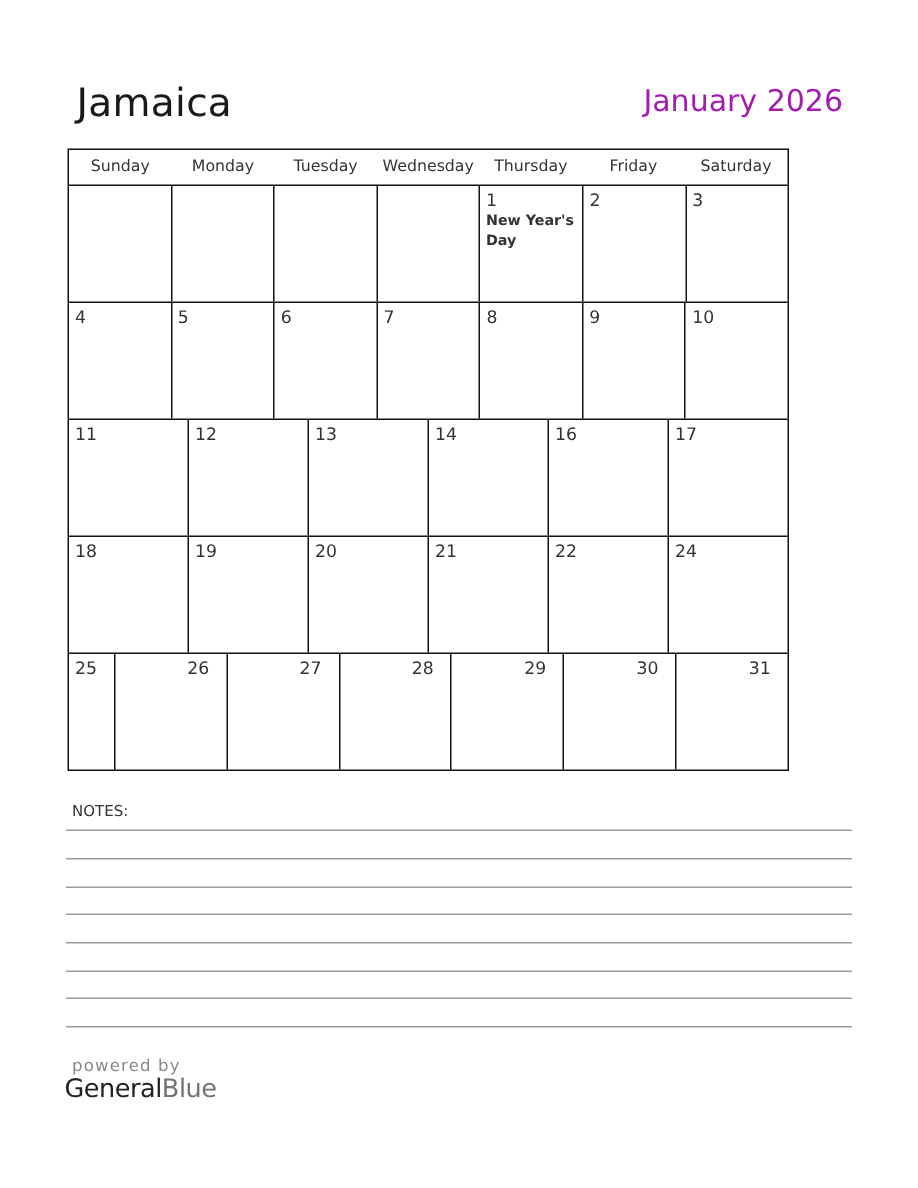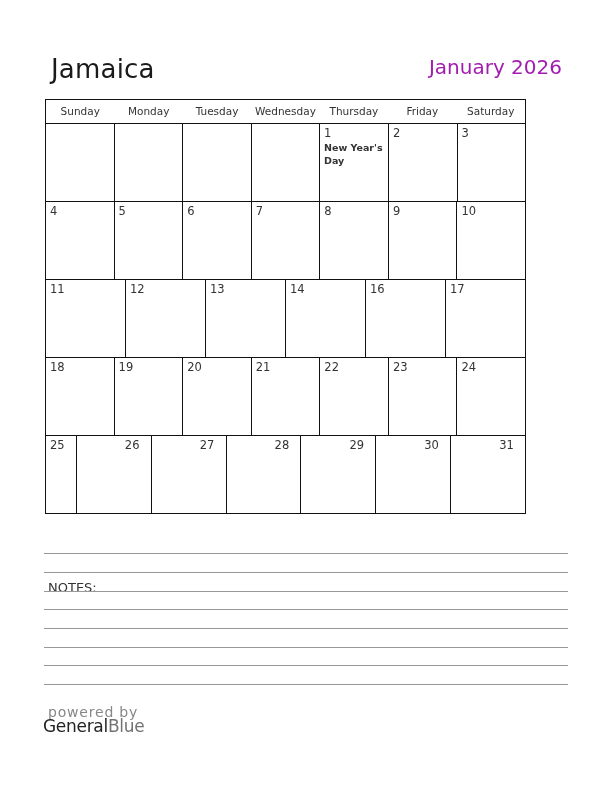--- a/index.html
+++ b/index.html
@@ -31,28 +31,28 @@
     }
     .week-row:last-child { border-bottom: none; height: 77px; gap: 44px; }
     .day-cell {
       flex: 1; border-right: 1.3px solid #111; box-sizing: border-box;
       padding: 2px 4px; position: relative;
     }
     .day-cell:last-child { border-right: none; }
     .day-num { font-size: 11.5px; color: #333; line-height: 14px; display: block; }
     .holiday { font-size: 9.5px; color: #333; line-height: 13px; display: block; margin-top: 1px; }
     .notes-label {
-      position: absolute; left: 48px; top: 536px; font-size: 13px; color: #333; margin-top: 44px;
+      position: absolute; left: 48px; top: 536px; font-size: 10px; color: #333;
     }
     .note-line {
       position: absolute; left: 44px; width: 524px; height: 0;
       border-top: 1.2px solid #999;
     }
     .powered {
-      position: absolute; left: 48px; top: 704px; font-size: 14px; color: #888; letter-spacing: 0.8px;
+      position: absolute; left: 48px; top: 704px; font-size: 11px; color: #888; letter-spacing: 0.8px;
     }
     .brand {
       position: absolute; left: 43px; top: 716px; font-size: 17px; color: #222;
       letter-spacing: -0.3px;
     }
     .brand .blue { color: #737373; }
   </style>
 </head>
 <body>
 
@@ -150,23 +150,20 @@
     <div class="day-cell">
         <span class="day-num">20</span>
       </div>
     <div class="day-cell">
         <span class="day-num">21</span>
       </div>
     <div class="day-cell">
         <span class="day-num">22</span>
       </div>
     <div class="day-cell">
-        <span class="day-num">23</span>
-      </div>
-    <div class="day-cell">
         <span class="day-num">24</span>
       </div>
   </div>
 
   <div class="week-row">
     <div class="day-cell">
         <span class="day-num">25</span>
       </div>
     <div class="day-cell">
         <span class="day-num">26</span>

